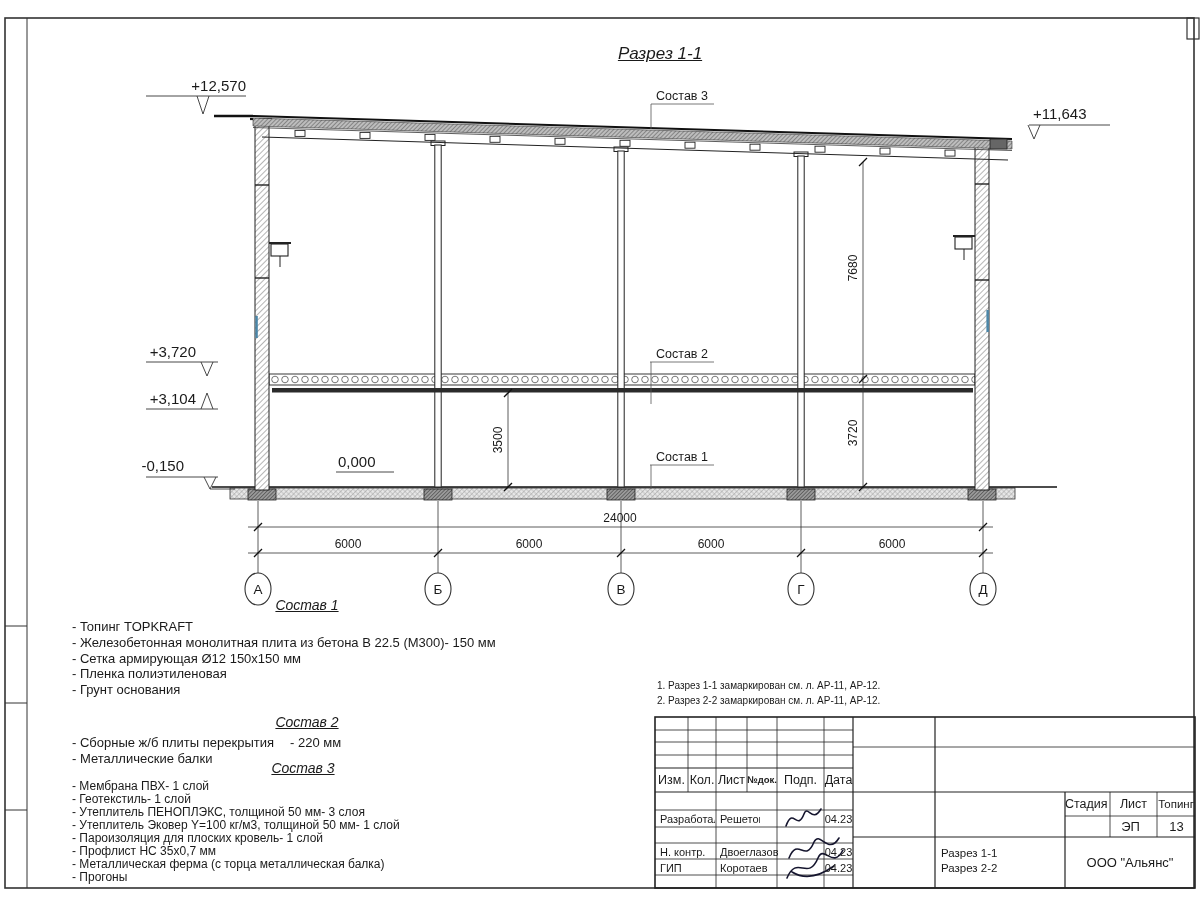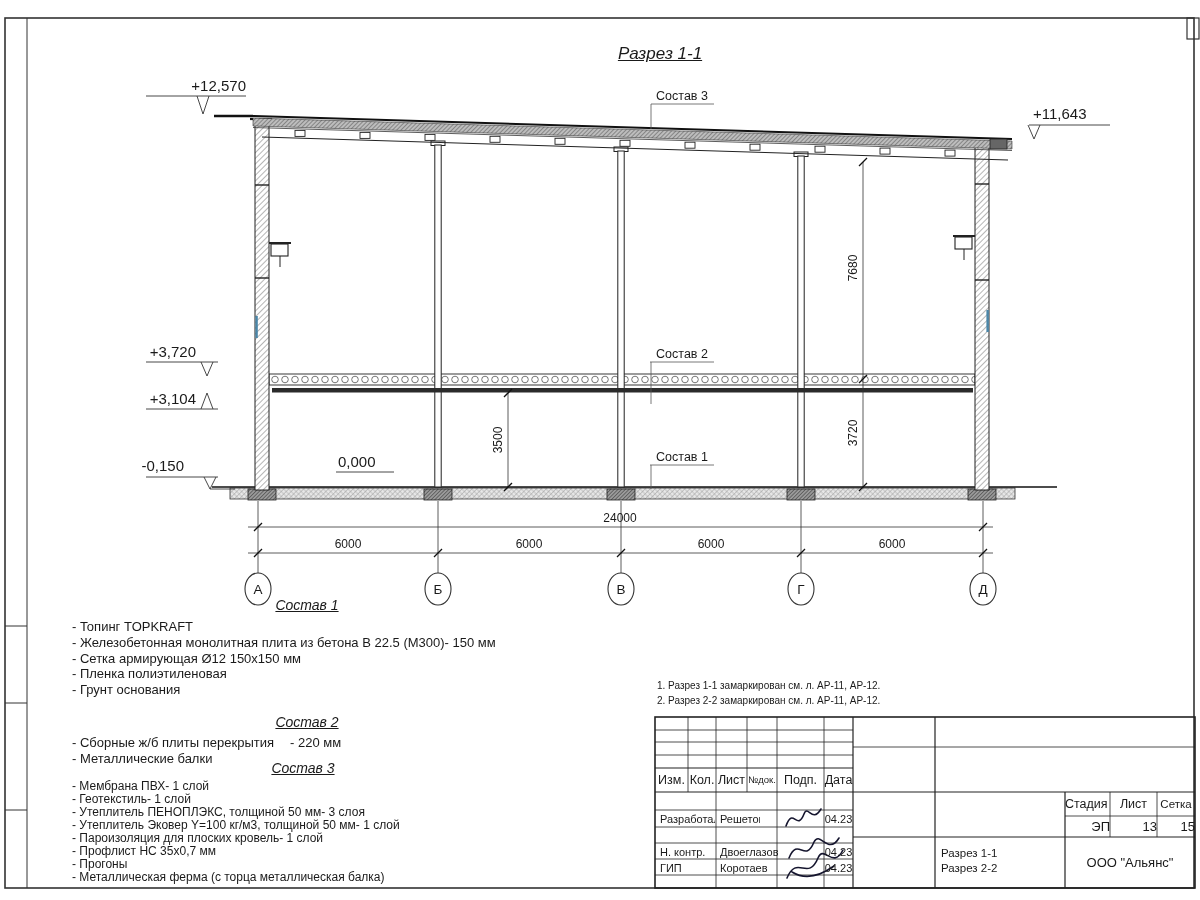--- a/index.html
+++ b/index.html
@@ -10,21 +10,21 @@
   .abs{position:absolute;}
   .drawing-title{font-size:17px;font-style:italic;text-decoration:underline;text-align:center;}
   .comp-header{font-size:14px;font-style:italic;text-decoration:underline;text-align:center;}
   .comp-list{font-size:13px;}
   .comp-row{display:flex;justify-content:flex-start;}
   .comp-row-inline{display:flex;}
   .comp-row-inline .v{margin-left:16px;}
   .notes{font-size:10px;line-height:14.5px;}
   .tb-txt{font-size:11px;line-height:16px;white-space:nowrap;overflow:hidden;}
   .tb-hd{font-size:12.5px;text-align:center;line-height:22px;white-space:nowrap;}
-  .tb-val{font-size:13px;text-align:right;line-height:21px;}
+  .tb-val{font-size:13px;text-align:center;line-height:21px;padding-left:43px;}
   svg text{font-family:"Liberation Sans", sans-serif;fill:#1a1a1a;}
 </style>
 </head>
 <body>
 
 <svg class="abs" style="left:0;top:0" width="1200" height="900" viewBox="0 0 1200 900">
   <defs>
     <pattern id="colHatch" width="4" height="4" patternTransform="rotate(45)" patternUnits="userSpaceOnUse">
       <rect width="4" height="4" fill="#ffffff"></rect>
         <line x1="0" y1="0" x2="0" y2="4" stroke="#8f8f8f" stroke-width="1.3"></line>
@@ -320,57 +320,57 @@
       </div>
     <div class="comp-row">
         <span>- Пароизоляция для плоских кровель</span>
         <span>- 1 слой</span>
       </div>
     <div class="comp-row">
         <span>- Профлист НС 35х0,7 мм</span>
         <span></span>
       </div>
     <div class="comp-row">
+        <span>- Металлическая ферма (с торца металлическая балка)</span>
+        <span></span>
+      </div>
+    <div class="comp-row">
         <span>- Прогоны</span>
-        <span></span>
-      </div>
-    <div class="comp-row">
-        <span>- Металлическая ферма (с торца металлическая балка)</span>
         <span></span>
       </div>
   </div>
 </div>
 
 <div class="abs notes" style="left:657px;top:679px;width:330px;">
   <div>1. Разрез 1-1 замаркирован см. л. АР-11, АР-12.</div>
   <div>2. Разрез 2-2 замаркирован см. л. АР-11, АР-12.</div>
 </div>
 
 <div class="abs tb-hd" style="left:656px;top:769px;width:31px;">Изм.</div>
 <div class="abs tb-hd" style="left:688px;top:769px;width:28px;">Кол.</div>
 <div class="abs tb-hd" style="left:716px;top:769px;width:31px;">Лист</div>
-<div class="abs tb-hd" style="left:747px;top:769px;width:30px;font-size:9.5px;">№док.</div>
+<div class="abs tb-hd" style="left:747px;top:769px;width:30px;font-size:9.5px;font-weight:bold;">№док.</div>
 <div class="abs tb-hd" style="left:777px;top:769px;width:47px;">Подп.</div>
 <div class="abs tb-hd" style="left:824px;top:769px;width:29px;text-align:center;">Дата</div>
 
 <div class="abs tb-txt" style="left:660px;top:811px;width:55px;">Разработал</div>
 <div class="abs tb-txt" style="left:720px;top:811px;width:40px;">Решетова</div>
 <div class="abs tb-txt" style="left:824px;top:811px;width:29px;text-align:center;">04.23</div>
 
 <div class="abs tb-txt" style="left:660px;top:844px;width:55px;">Н. контр.</div>
 <div class="abs tb-txt" style="left:720px;top:844px;width:58px;font-size:11px;">Двоеглазов</div>
 <div class="abs tb-txt" style="left:824px;top:844px;width:29px;text-align:center;">04.23</div>
 
 <div class="abs tb-txt" style="left:660px;top:860px;width:55px;">ГИП</div>
 <div class="abs tb-txt" style="left:720px;top:860px;width:58px;">Коротаев</div>
 <div class="abs tb-txt" style="left:824px;top:860px;width:29px;text-align:center;">04.23</div>
 
 <div class="abs tb-hd" style="left:1065px;top:792px;width:30px;height:24px;line-height:24px;">Стадия</div>
 <div class="abs tb-hd" style="left:1110px;top:792px;width:47px;height:24px;line-height:24px;">Лист</div>
-<div class="abs tb-hd" style="left:1157px;top:792px;width:38px;height:24px;line-height:24px;font-size:11.5px;">Сетка</div>
+<div class="abs tb-hd" style="left:1157px;top:792px;width:38px;height:24px;line-height:24px;font-size:11.5px;">Топинг</div>
 <div class="abs tb-val" style="left:1065px;top:816px;width:45px;">ЭП</div>
 <div class="abs tb-val" style="left:1110px;top:816px;width:47px;">13</div>
 <div class="abs tb-val" style="left:1157px;top:816px;width:38px;">15</div>
 
 <div class="abs" style="left:941px;top:846px;font-size:11.5px;line-height:14.5px;">
   <div>Разрез 1-1</div>
   <div>Разрез 2-2</div>
 </div>
 <div class="abs" style="left:1065px;top:837px;width:130px;height:51px;line-height:51px;text-align:center;font-size:13px;">ООО "Альянс"</div>
 

